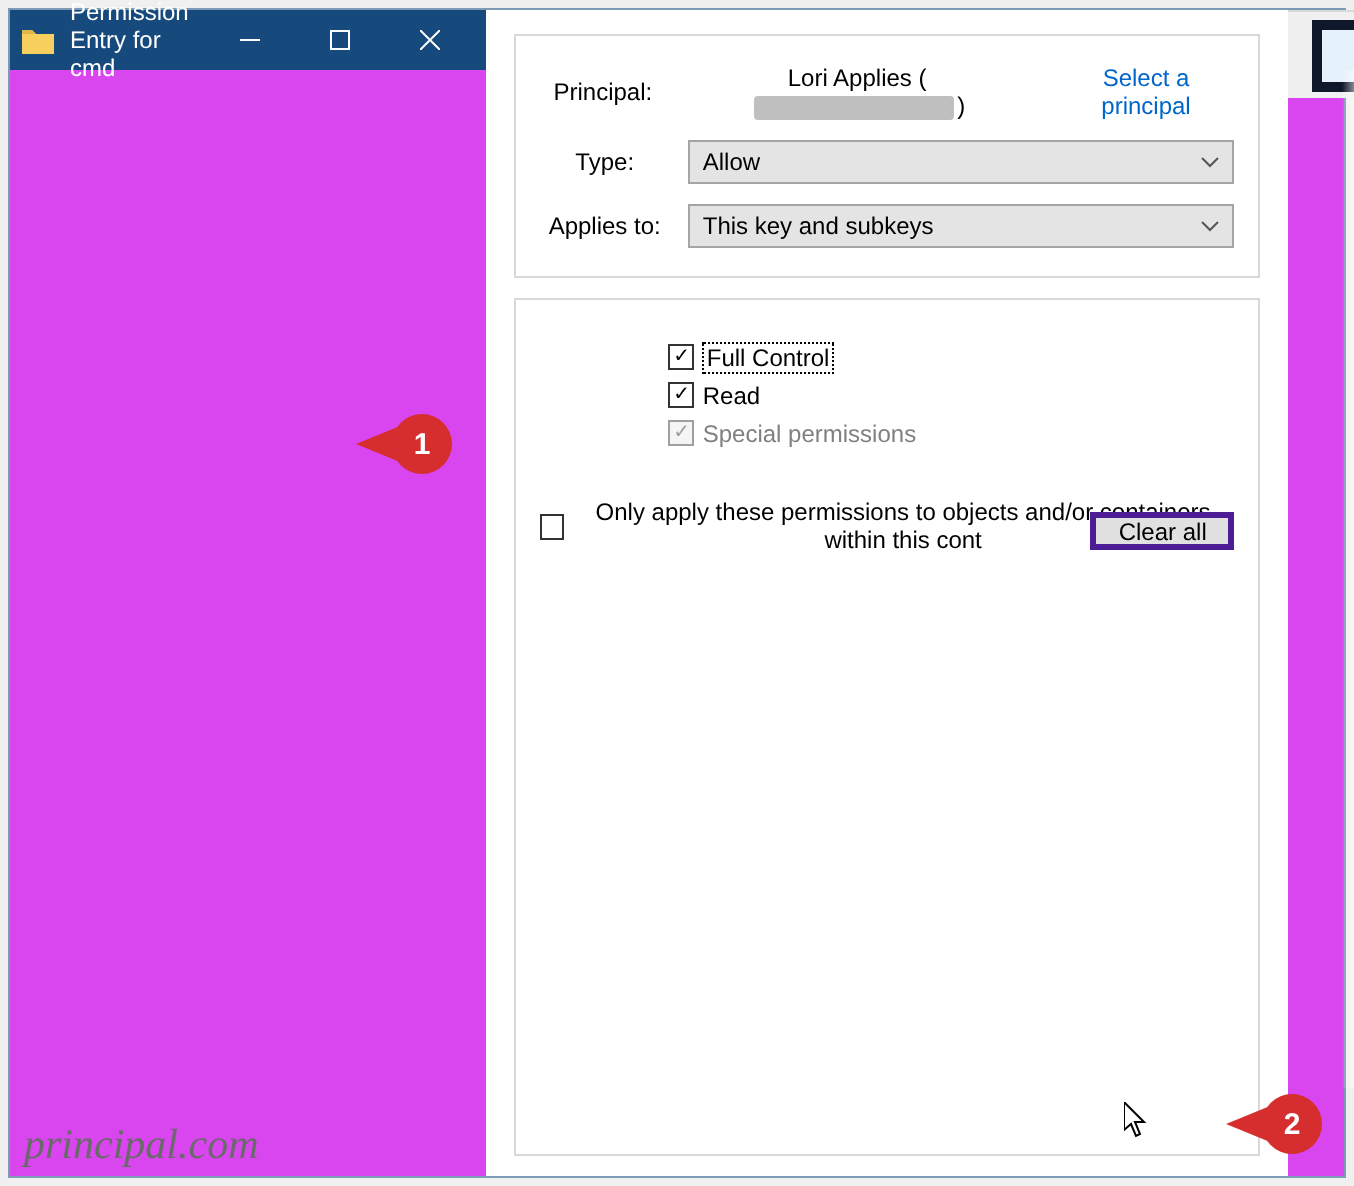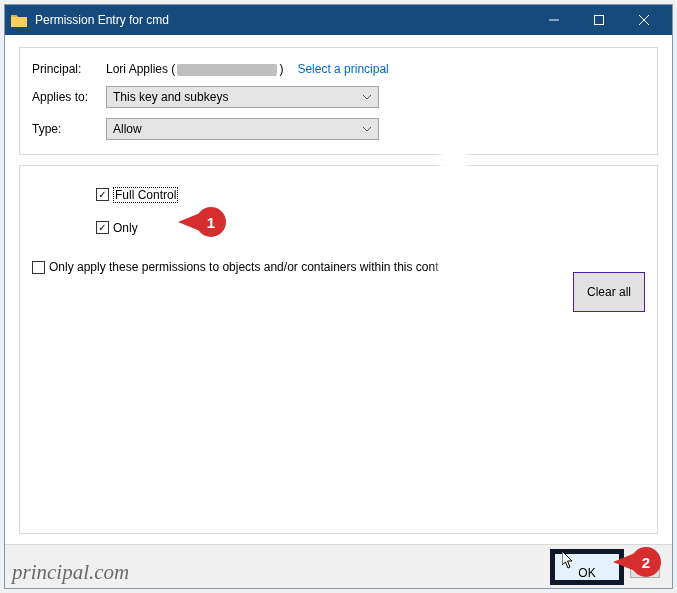--- a/index.html
+++ b/index.html
@@ -1,56 +1,56 @@
 <!DOCTYPE html>
 <html><head>
   <meta charset="utf-8">
   <style>
     * { box-sizing: border-box; margin: 0; padding: 0; font-family: "Segoe UI", Tahoma, sans-serif; font-size: 12px; }
     body { width: 677px; height: 593px; background: #f0f0f0; position: relative; overflow: hidden; }
 
-    .window { position: absolute; left: 4px; top: 4px; right: 4px; bottom: 4px; background: #14532d; border: 1px solid #7c9ab3; display: flex; flex-direction: column; }
+    .window { position: absolute; left: 4px; top: 4px; right: 4px; bottom: 4px; background: #d946ef; border: 1px solid #7c9ab3; display: flex; flex-direction: row; }
 
     .titlebar { height: 30px; background: #164a7c; color: #fff; display: flex; align-items: center; padding: 0 6px; gap: 8px; }
     .titlebar .folder-icon { width: 16px; height: 16px; display: flex; align-items: center; justify-content: center; }
     .titlebar .title { flex: 1; font-size: 12px; color: #fff; }
     .titlebar .sys-btns { display: flex; }
     .sys-btn { width: 45px; height: 30px; display: flex; align-items: center; justify-content: center; color: #fff; }
     .sys-btn svg { stroke: #fff; stroke-width: 1; fill: none; }
 
-    .content { flex: 1; padding: 12px 14px 10px 14px; display: flex; flex-direction: column; gap: 10px; position: relative; background: #fff; }
+    .content { flex: 1; padding: 12px 14px 10px 14px; display: flex; flex-direction: column; gap: 10px; position: relative; background: #fff; text-align: center; }
 
     .section-top { border: 1px solid #d9d9d9; padding: 14px 12px; display: flex; flex-direction: column; gap: 10px; }
     .row { display: flex; align-items: center; gap: 10px; }
     .row-label { width: 64px; color: #000; }
     .principal-name { color: #000; }
     .redacted { display: inline-block; width: 100px; height: 12px; background: #bfbfbf; vertical-align: middle; margin: 0 2px; border-radius: 2px; }
     .link { color: #0066cc; cursor: pointer; }
 
     .select-wrap { position: relative; width: 273px; }
     .select-box { width: 100%; height: 22px; border: 1px solid #a5a5a5; background: #e4e4e4; display: flex; align-items: center; padding: 0 6px; justify-content: space-between; cursor: default; }
     .chev { width: 10px; height: 10px; }
 
     .section-perms { border: 1px solid #d9d9d9; padding: 14px 12px 18px 12px; flex: 1; position: relative; }
     .perms-header { display: flex; justify-content: space-between; align-items: flex-start; }
     .basic-label { color: #000; }
     .adv-link { color: #0066cc; cursor: pointer; }
-    .perm-list { margin-left: 64px; margin-top: 6px; display: flex; flex-direction: column; gap: 16px; }
+    .perm-list { margin-left: 64px; margin-top: 6px; display: flex; flex-direction: column; gap: 2px; }
     .perm-item { display: flex; align-items: center; gap: 4px; height: 17px; }
     .checkbox { width: 13px; height: 13px; border: 1px solid #333; display: flex; align-items: center; justify-content: center; background: #fff; }
     .checkbox.checked::after { content: "✓"; font-size: 10px; line-height: 1; color: #000; }
     .checkbox.disabled { border-color: #a0a0a0; background: #f5f5f5; }
     .checkbox.disabled.checked::after { color: #a0a0a0; }
     .perm-label { color: #000; }
     .perm-label.disabled { color: #808080; }
     .perm-label.focus { border: 1px dotted #000; padding: 0 1px; }
 
     .only-apply-row { margin-top: 24px; display: flex; align-items: center; gap: 4px; }
     .clear-btn-wrap { position: absolute; right: 12px; top: 106px; }
-    .win-btn { min-width: 72px; height: 40px; border: 1px solid #4c1d95; background: #e1e1e1; display: flex; align-items: center; justify-content: center; padding: 0 10px; cursor: default; }
+    .win-btn { min-width: 72px; height: 19px; border: 3px solid #4c1d95; background: #e1e1e1; display: flex; align-items: center; justify-content: center; padding: 0 10px; cursor: default; }
 
     .footer-bar { height: 44px; border-top: 1px solid #d9d9d9; display: flex; align-items: center; padding: 0 12px; justify-content: flex-end; gap: 6px; background: #f0f0f0; }
     .ok-btn { min-width: 74px; height: 36px; border: 5px solid #0f172a; background: #e5f1fb; display: flex; align-items: flex-end; justify-content: center; cursor: default; }
     .cancel-btn-stub { width: 30px; height: 22px; border: 1px solid #adadad; background: #e1e1e1; }
 
     
     .gap-strip { position: absolute; top: 30px; bottom: 44px; left: 428px; width: 40px; background: linear-gradient(to right, rgba(255,255,255,0) 0%, #fff 30%, #fff 70%, rgba(255,255,255,0) 100%); pointer-events: none; }
 
     
     .callout { position: absolute; display: flex; align-items: center; pointer-events: none; }
@@ -103,54 +103,58 @@
     <div class="section-top">
       <div class="row">
         <span class="row-label">Principal:</span>
         <span class="principal-name">
           <span>Lori Applies (</span><span class="redacted"></span><span>)</span>
         </span>
         <span class="link" style="margin-left:4px">Select a principal</span>
       </div>
 
       <div class="row">
-        <span class="row-label">Applies to:</span>
+        <span class="row-label">Type:</span>
         <div class="select-wrap">
           <div class="select-box">
-            <span>This key and subkeys</span>
+            <span>Allow</span>
             <svg class="chev" viewBox="0 0 10 10">
                 <path d="M1 3 L5 7 L9 3" fill="none" stroke="#555" stroke-width="1"></path>
               </svg>
           </div>
         </div>
       </div>
 
       <div class="row">
-        <span class="row-label">Type:</span>
+        <span class="row-label">Applies to:</span>
         <div class="select-wrap">
           <div class="select-box">
-            <span>Allow</span>
+            <span>This key and subkeys</span>
             <svg class="chev" viewBox="0 0 10 10">
                 <path d="M1 3 L5 7 L9 3" fill="none" stroke="#555" stroke-width="1"></path>
               </svg>
           </div>
         </div>
       </div>
     </div>
 
     <div class="section-perms">
 
       <div class="perm-list">
         <div class="perm-item">
           <span class="checkbox checked"></span>
           <span class="perm-label focus">Full Control</span>
         </div>
         <div class="perm-item">
           <span class="checkbox checked"></span>
-          <span class="perm-label">Only</span>
+          <span class="perm-label">Read</span>
+        </div>
+        <div class="perm-item">
+          <span class="checkbox checked disabled"></span>
+          <span class="perm-label disabled">Special permissions</span>
         </div>
       </div>
 
       <div class="only-apply-row">
         <span class="checkbox"></span>
         <span>Only apply these permissions to objects and/or containers within this cont</span>
       </div>
 
       <div class="clear-btn-wrap">
         <div class="win-btn">

